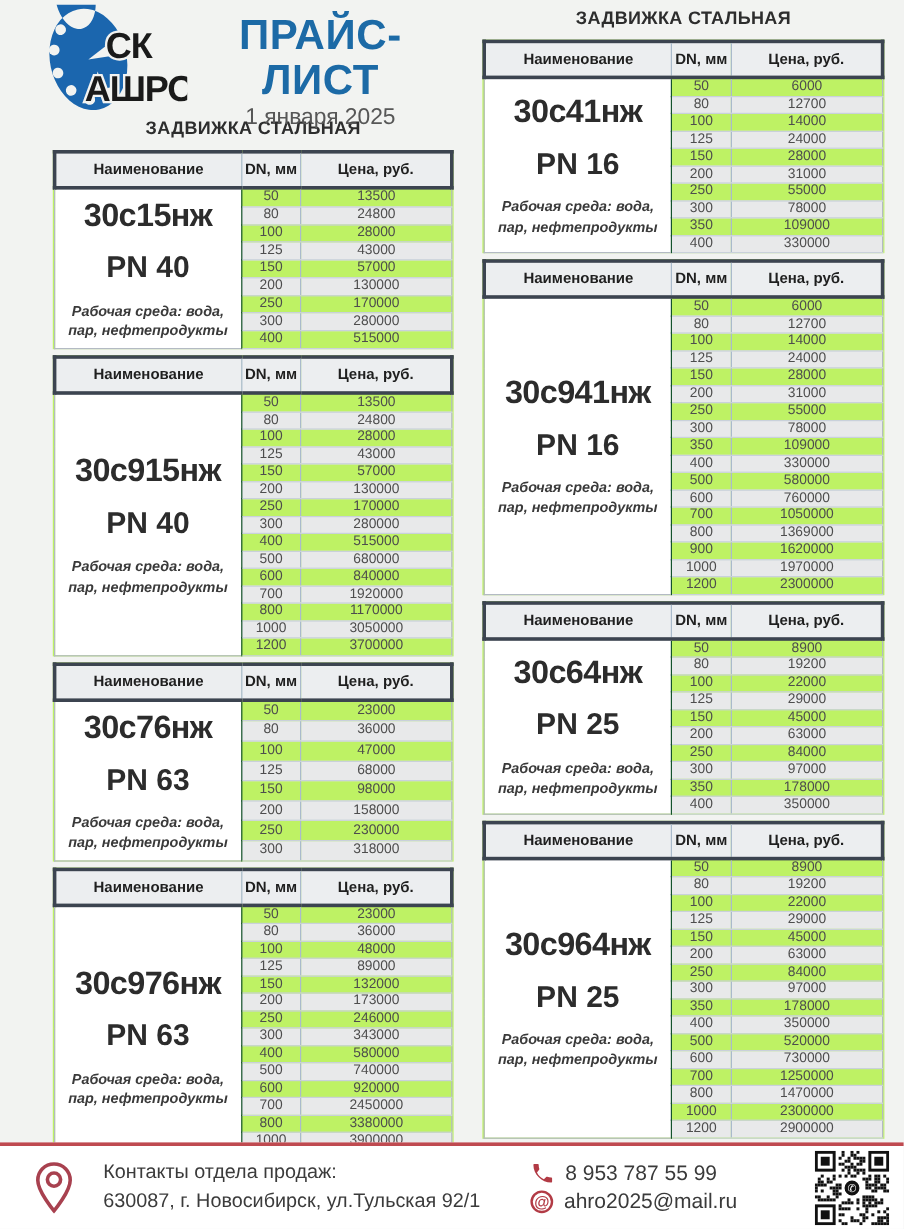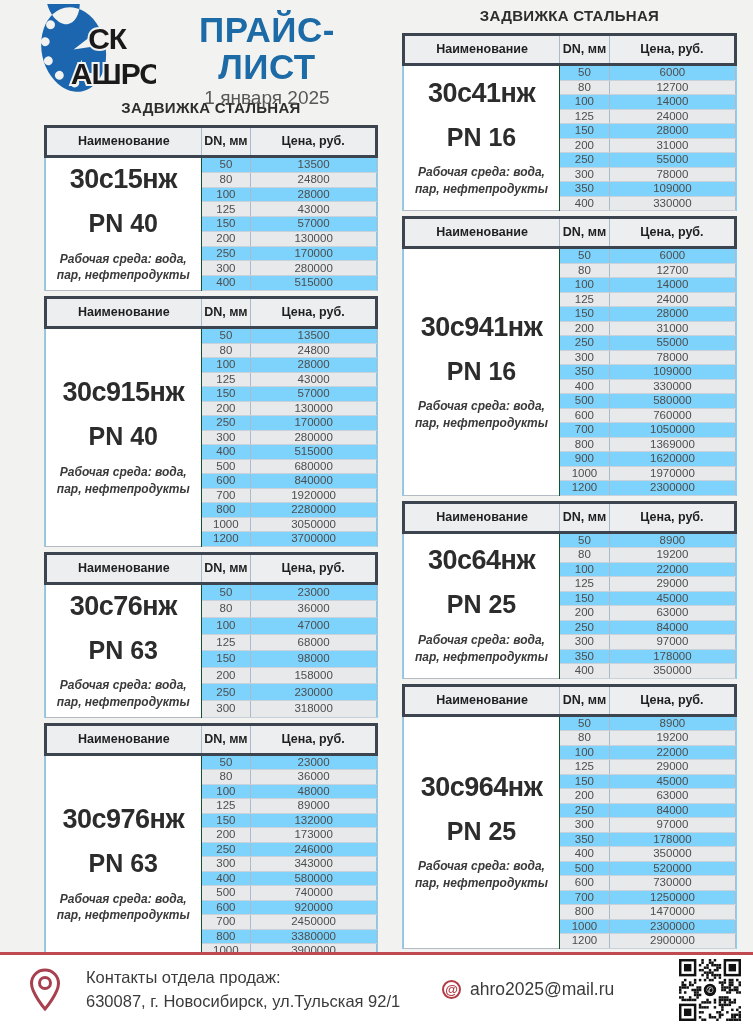--- a/index.html
+++ b/index.html
@@ -23,21 +23,21 @@
   .page-date  { color:#575757; font-size:19px; margin-top:1px; }
 
   .section-heading {
     text-align:center; font-weight:bold; font-size:15px; color:#2d2d2d;
     letter-spacing:.3px; margin:0 0 7px; line-height:20px;
   }
   .col-right .section-heading { margin-top:2px; }
 
   
   .price-table {
-    width:100%; border-collapse:collapse; background:#7dd3fc;
+    width:100%; border-collapse:collapse; background:#bef264;
     margin-bottom:5px; border:1px solid #b3bac3;
   }
   .price-table th {
     background:#eceef0; color:#1f1f1f; font-size:12.5px; font-weight:bold;
     padding:6px 2px 7px;
     border-top:3px solid #3c4450; border-bottom:3px solid #3c4450;
   }
   .price-table th:first-child { border-left:3px solid #3c4450; width:47%; }
   .price-table th:last-child  { border-right:3px solid #3c4450; }
   .price-table th + th { border-left:1px solid #a9bacb; }
@@ -215,21 +215,21 @@
               <tr>
                 <td class="data">600</td>
                 <td class="data">840000</td>
               </tr>
               <tr class="alt">
                 <td class="data">700</td>
                 <td class="data">1920000</td>
               </tr>
               <tr>
                 <td class="data">800</td>
-                <td class="data">2280000</td>
+                <td class="data">1170000</td>
               </tr>
               <tr class="alt">
                 <td class="data">1000</td>
                 <td class="data">3050000</td>
               </tr>
               <tr>
                 <td class="data">1200</td>
                 <td class="data">3700000</td>
               </tr>
             </tbody>
@@ -649,20 +649,26 @@
       <svg width="34" height="46" viewBox="0 0 34 46">
         <path d="M17,3 C9.3,3 3.5,9 3.5,16.5 C3.5,26 17,42 17,42 C17,42 30.5,26 30.5,16.5 C30.5,9 24.7,3 17,3 Z" fill="none" stroke="#a8414f" stroke-width="3"></path>
         <circle cx="17" cy="16" r="5.5" fill="none" stroke="#a8414f" stroke-width="3"></circle>
       </svg>
       <div class="f-text">
         <div>Контакты отдела продаж:</div>
         <div>630087, г. Новосибирск, ул.Тульская 92/1</div>
       </div>
     </div>
     <div class="f-mid">
+      <div class="f-line">
+        <svg width="20" height="20" viewBox="0 0 24 24">
+          <path d="M6.6 10.8c1.5 3 3.9 5.4 6.9 6.9l2.3-2.3c.3-.3.7-.4 1.1-.2 1.2.4 2.5.6 3.8.6.6 0 1 .4 1 1V20c0 .6-.4 1-1 1C11.4 21 3 12.6 3 3.3 3 2.7 3.4 2.3 4 2.3h3.3c.6 0 1 .4 1 1 0 1.3.2 2.6.6 3.8.1.4 0 .8-.2 1.1L6.6 10.8z" fill="#b23b45"></path>
+        </svg>
+        <span>8 953 787 55 99</span>
+      </div>
       <div class="f-line">
         <span class="at-icon">@</span>
         <span>ahro2025@mail.ru</span>
       </div>
     </div>
     <svg class="qr-svg" id="qr" viewBox="0 0 62.5 62.5">
         <rect x="0" y="0" width="62.5" height="62.5" fill="#ffffff"></rect>
         <rect x="22.5" y="0" width="2.5" height="2.5" fill="#111111"></rect>
         <rect x="30" y="0" width="2.5" height="2.5" fill="#111111"></rect>
         <rect x="35" y="0" width="2.5" height="2.5" fill="#111111"></rect>

